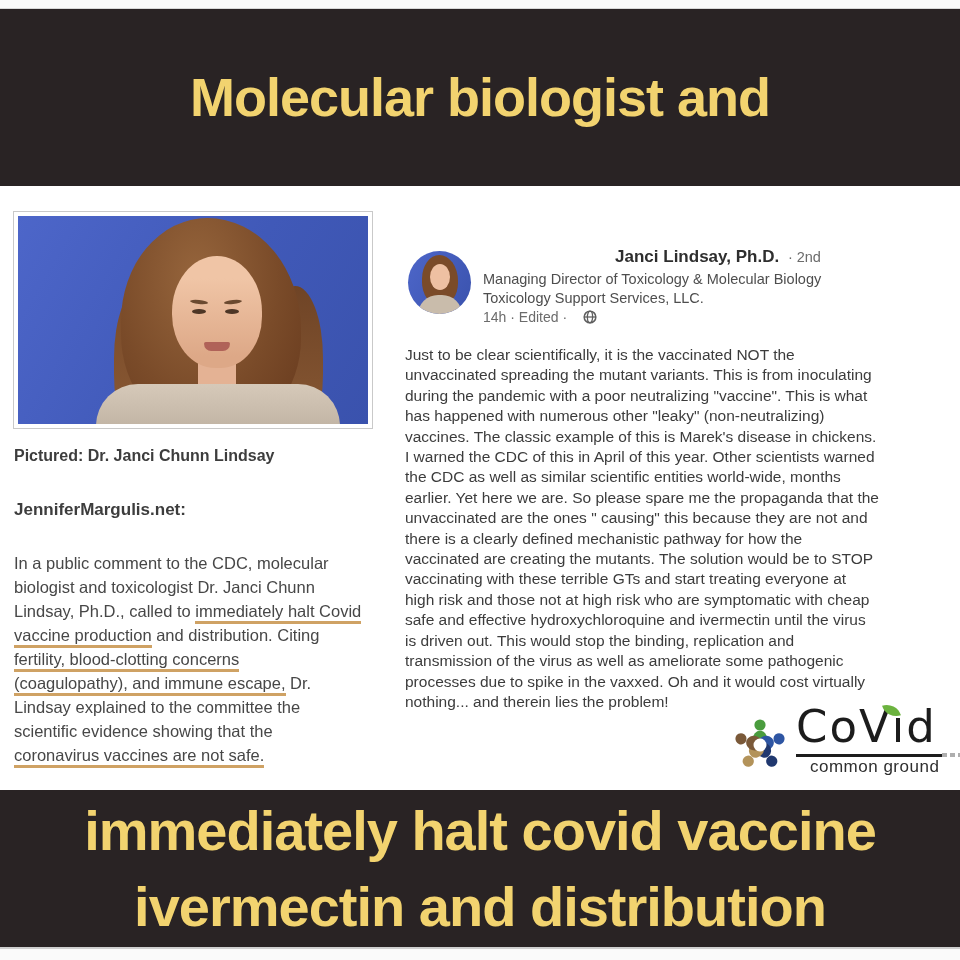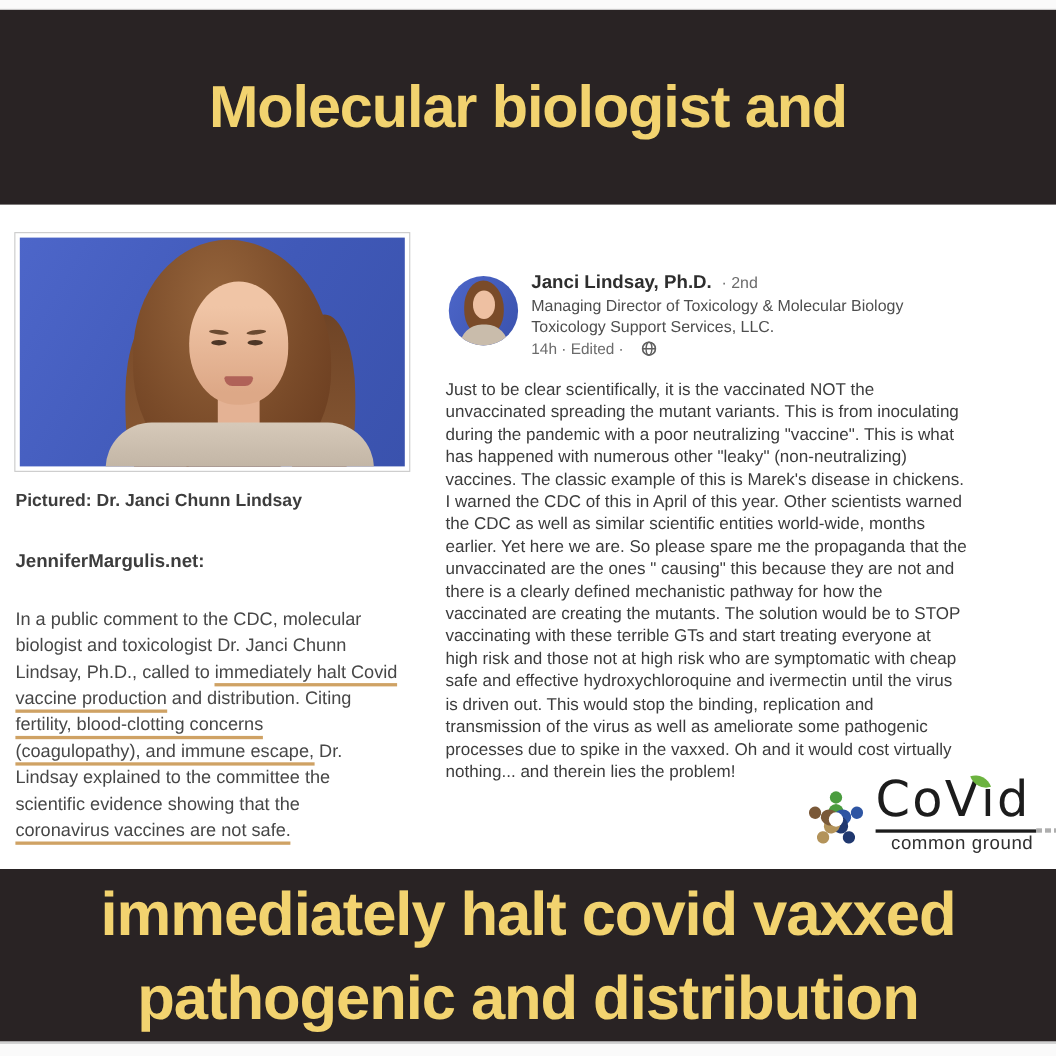--- a/index.html
+++ b/index.html
@@ -54,21 +54,21 @@
   
   .post-avatar { position:absolute; left:408px; top:251px; width:63px; height:63px;
                  border-radius:50%; overflow:hidden;
                  background:linear-gradient(120deg,#4d66c9,#3a52ad); }
   .post-avatar .a-hair { position:absolute; left:14px; top:4px; width:36px; height:50px;
                          background:#7a4b29; border-radius:48% 52% 44% 46%; }
   .post-avatar .a-face { position:absolute; left:22px; top:13px; width:20px; height:26px;
                          background:#eec0a2; border-radius:50%; }
   .post-avatar .a-body { position:absolute; left:10px; top:44px; width:44px; height:20px;
                          background:#c9bcab; border-radius:20px 20px 0 0; }
-  .post-name-row { position:absolute; left:483px; top:247px; width:470px; font-size:17px; color:#2e2e2e; }
+  .post-name-row { position:absolute; left:483px; top:247px; width:470px; font-size:17px; color:#2e2e2e;text-align:center; }
   .post-name-row .author { font-weight:bold; }
   .post-name-row .degree { font-size:14.5px; color:#6b6b6b; margin-left:4px; }
   .post-headline { position:absolute; left:483px; top:270px; width:470px;
                    font-size:14.5px; line-height:19px; color:#4e4e4e; white-space:pre-line; }
   .post-meta { position:absolute; left:483px; top:309px; font-size:14px; color:#6b6b6b;
                display:flex; align-items:center; gap:16px; }
   .post-meta svg { display:block; }
   .post-body { position:absolute; left:405px; top:345px; width:552px;
                font-size:15.5px; line-height:20.4px; color:#3c3c3c; white-space:pre-line; }
 
@@ -199,19 +199,19 @@
       </svg>
     </div>
     <div class="cg-brand"><span>C</span><span>o</span><span>V</span><span>ı</span><span>d</span></div>
     <div class="cg-leaf"></div>
     <div class="cg-underline"></div>
     <div class="cg-underline-ext"></div>
     <div class="cg-tagline">common ground</div>
   </div>
 
   <div class="banner bottom-banner">
-    <div>immediately halt covid vaxxed</div>
-    <div>pathogenic and distribution</div>
+    <div>immediately halt covid vaccine</div>
+    <div>ivermectin and distribution</div>
   </div>
 
   <div class="edge-strip bottom"></div>
 
 </div>
 
 </body></html>

